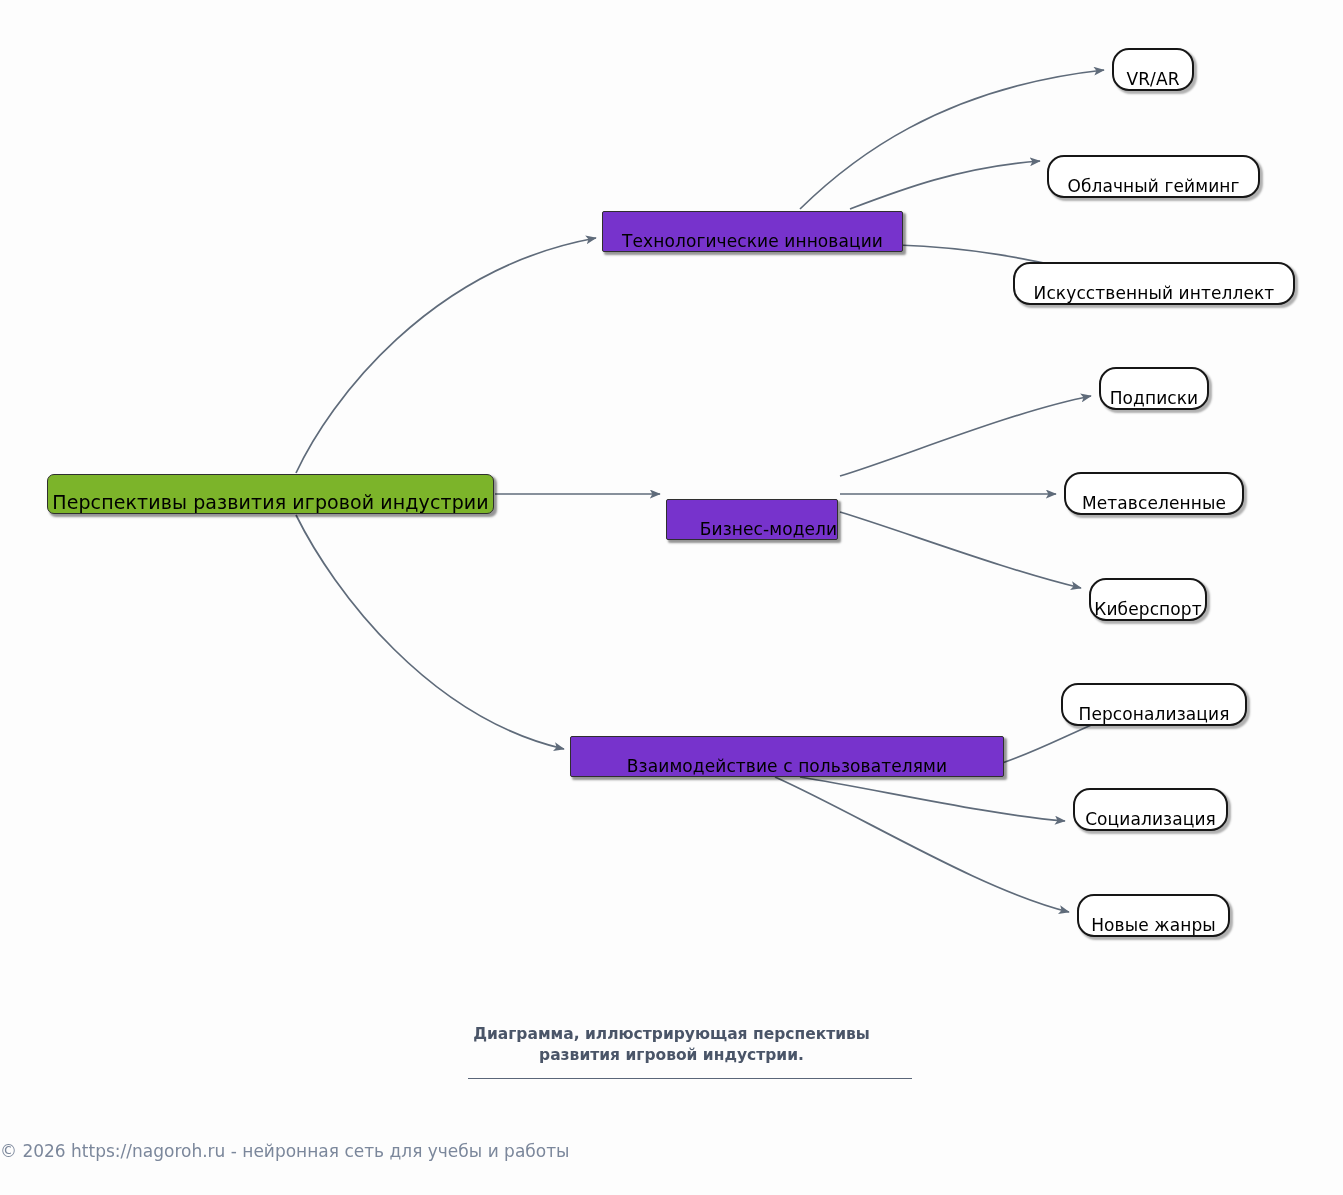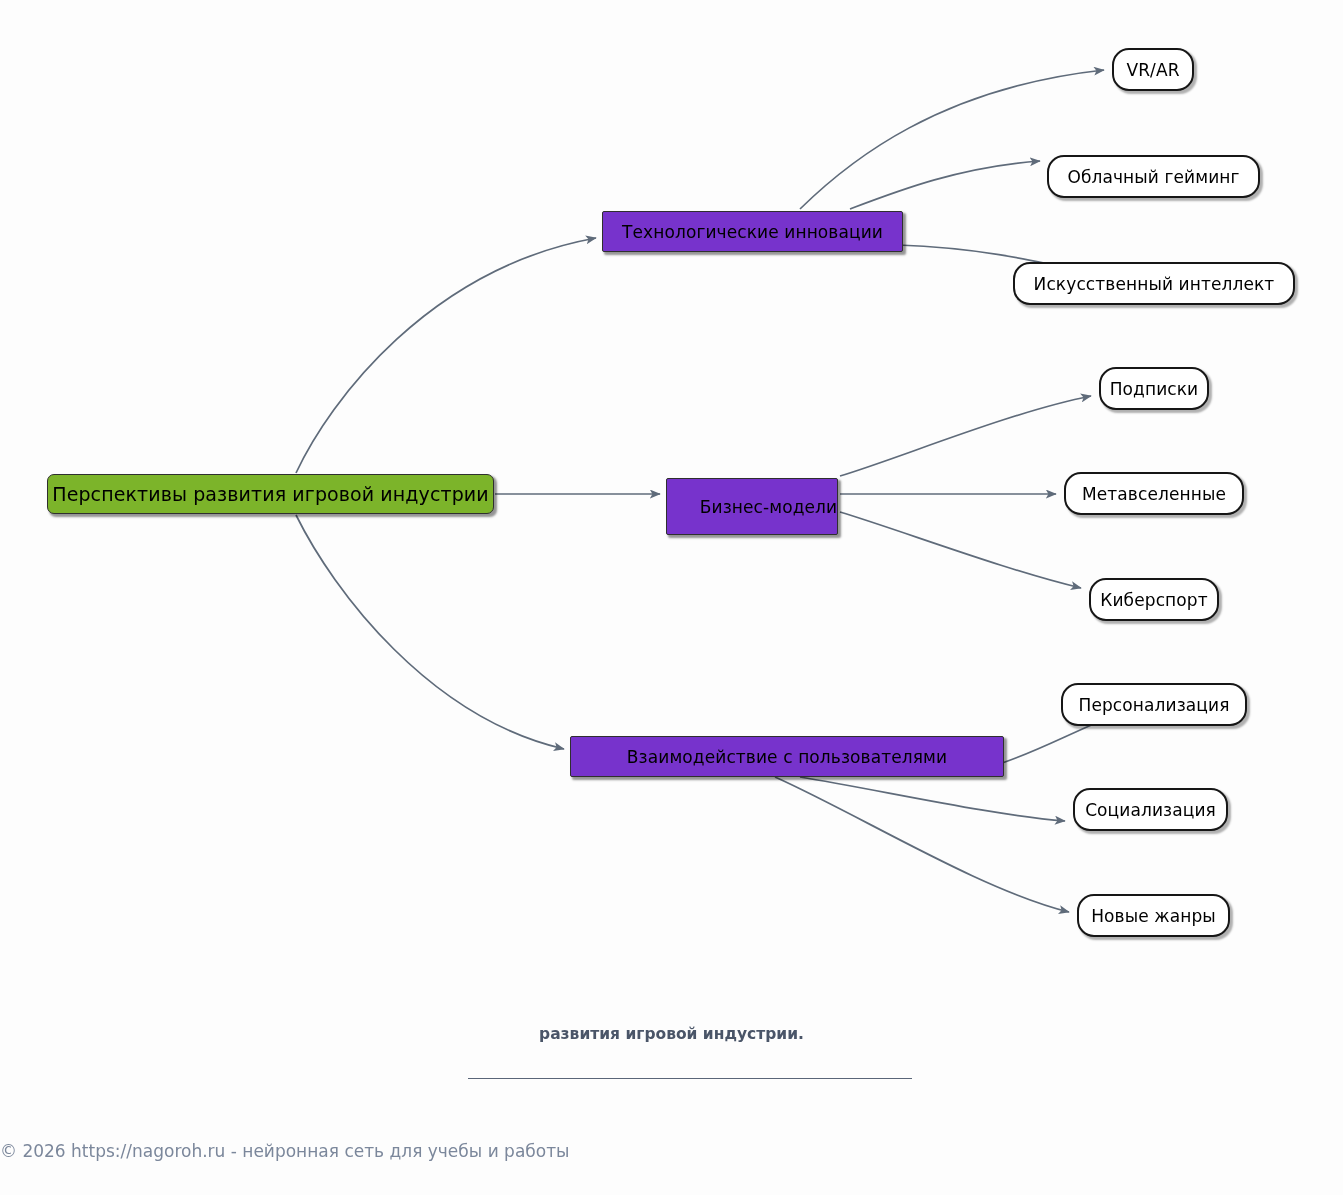--- a/index.html
+++ b/index.html
@@ -29,21 +29,21 @@
     left: 0; top: 0;
     width: 1343px;
     height: 1195px;
     pointer-events: none;
   }
 
   .node {
     position: absolute;
     box-sizing: border-box;
     display: flex;
-    align-items: center;
+    align-items: flex-end;
     justify-content: center;
     white-space: nowrap;
     color: #000000;
     letter-spacing: 0.1px;
   }
 
   
   .node-root {
     background: #7cb42a;
     border: 1.6px solid #2f2f2f;
@@ -144,53 +144,54 @@
   </div>
 
   <div class="node node-leaf" style="left:1047px; top:155px; width:213px; height:43px;">
     <span>Облачный гейминг</span>
   </div>
 
   <div class="node node-leaf" style="left:1013px; top:262px; width:282px; height:43px;">
     <span>Искусственный интеллект</span>
   </div>
 
-  <div class="node node-branch" style="left:666px; top:478px; width:172px; height:57px;padding-left:33px;">
+  <div class="node node-branch" style="left:666px; top:499px; width:172px; height:41px;padding-left:33px;">
     <span>Бизнес-модели</span>
   </div>
 
   <div class="node node-leaf" style="left:1099px; top:367px; width:110px; height:43px;">
     <span>Подписки</span>
   </div>
 
   <div class="node node-leaf" style="left:1064px; top:472px; width:180px; height:43px;">
     <span>Метавселенные</span>
   </div>
 
-  <div class="node node-leaf" style="left:1089px; top:578px; width:130px; height:43px;">
+  <div class="node node-leaf" style="left:1089px; top:578px; width:118px; height:43px;">
     <span>Киберспорт</span>
   </div>
 
   <div class="node node-branch" style="left:570px; top:736px; width:434px; height:41px;">
     <span>Взаимодействие с пользователями</span>
   </div>
 
   <div class="node node-leaf" style="left:1061px; top:683px; width:186px; height:43px;">
     <span>Персонализация</span>
   </div>
 
   <div class="node node-leaf" style="left:1073px; top:788px; width:155px; height:43px;">
     <span>Социализация</span>
   </div>
 
   <div class="node node-leaf" style="left:1077px; top:894px; width:153px; height:43px;">
     <span>Новые жанры</span>
   </div>
 
   <div class="caption" style="top:1024px;">
+    <div>Диаграмма, иллюстрирующая перспективы</div>
     <div>развития игровой индустрии.</div>
   </div>
 
   <div class="divider" style="left:468px; top:1078px; width:444px;"></div>
 
   <div class="footer" style="top:1097px;">© 2026 https://nagoroh.ru - нейронная сеть для учебы и работы</div>
 
 </div>
 
 </body></html>

